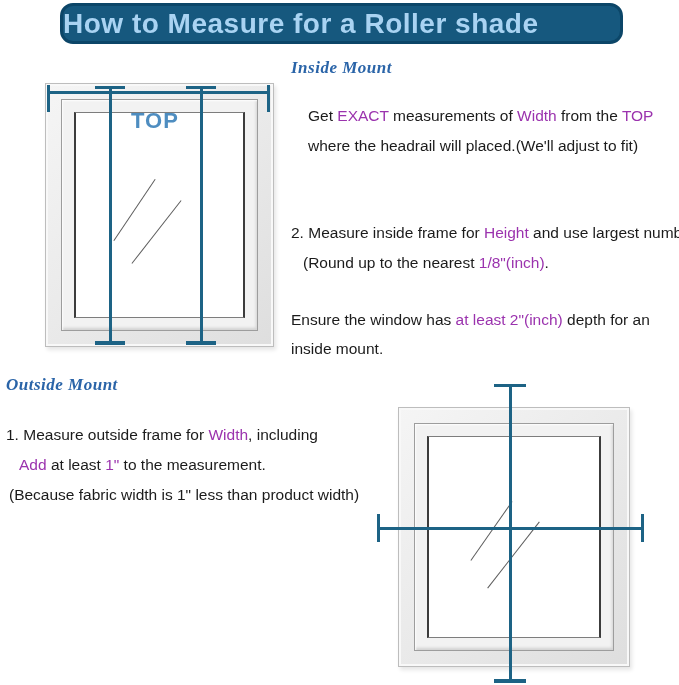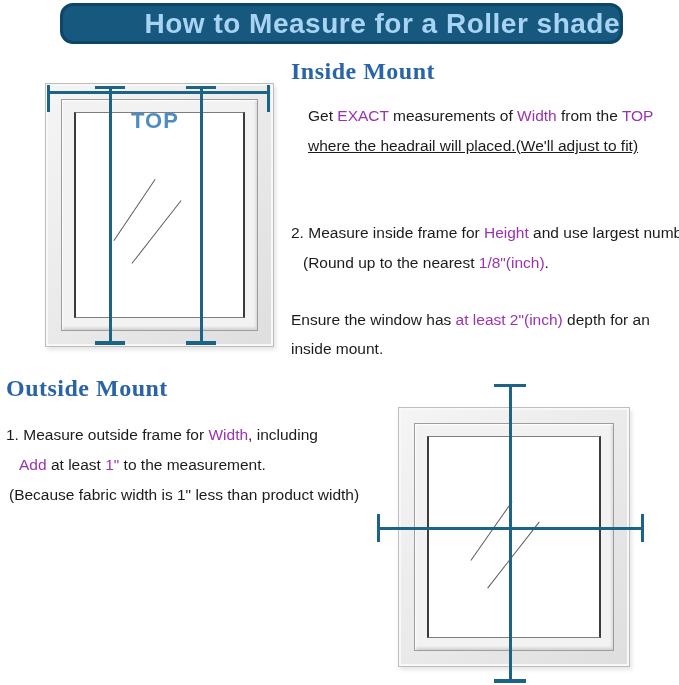--- a/index.html
+++ b/index.html
@@ -6,30 +6,30 @@
   .page {
     position:relative; width:679px; height:685px; background:#ffffff;
     font-family:"Liberation Sans", sans-serif; overflow:hidden;
   }
 
   
   .banner {
     position:absolute; left:60px; top:3px; width:563px; height:41px;
     background:var(--banner-bg); border:3px solid var(--banner-border);
     border-radius:13px; box-sizing:border-box;
-    display:flex; align-items:center; justify-content:flex-end;
+    display:flex; align-items:center; justify-content:flex-start;
   }
   .banner span {
     color:var(--banner-text); font-size:28px; font-weight:bold; letter-spacing:0.5px;
   }
 
   
   .heading {
-    position:absolute; font-family:"Liberation Serif", serif; 
-    font-weight:600; font-size:24px; color:var(--heading-blue); letter-spacing:0.5px;
+    position:absolute; font-family:"Liberation Serif", serif; font-style:italic;
+    font-weight:600; font-size:17px; color:var(--heading-blue); letter-spacing:0.5px;
   }
   .ins-h { left:291px; top:58px; }
   .out-h { left:6px;  top:375px; }
 
   
   .rich { position:absolute; font-size:15.5px; line-height:30px;
           color:var(--body-text); white-space:nowrap; }
   .ins-1    { left:291px; top:101px; }
   .ins-2    { left:291px; top:218px; }
   .ins-note { left:291px; top:305px; line-height:29px; }
@@ -111,21 +111,21 @@
   <div class="m in-v1"></div>
   <div class="m in-v1ct"></div>
   <div class="m in-v1cb"></div>
   <div class="m in-v2"></div>
   <div class="m in-v2ct"></div>
   <div class="m in-v2cb"></div>
 
   <div class="heading ins-h">Inside Mount</div>
   <div class="rich ins-1">
       <div style="padding-left: 17px;"><span>Get </span><span class="purple">EXACT</span><span> measurements of </span><span class="purple">Width</span><span> from the </span><span class="purple">TOP</span></div>
-      <div style="padding-left: 17px; text-decoration: underline;"><span>where the headrail will placed.(We'll adjust to fit)</span></div>
+      <div style="padding-left: 17px;"><span>where the headrail will placed.(We'll adjust to fit)</span></div>
     </div>
   <div class="rich ins-2">
       <div><span>2. Measure inside frame for </span><span class="purple">Height</span><span> and use largest number</span></div>
       <div style="padding-left: 12px;"><span>(Round up to the nearest </span><span class="purple">1/8"(inch)</span><span>.</span></div>
     </div>
   <div class="rich ins-note">
       <div><span>Ensure the window has </span><span class="purple">at least 2"(inch)</span><span> depth for an</span></div>
       <div><span>inside mount.</span></div>
     </div>
 

